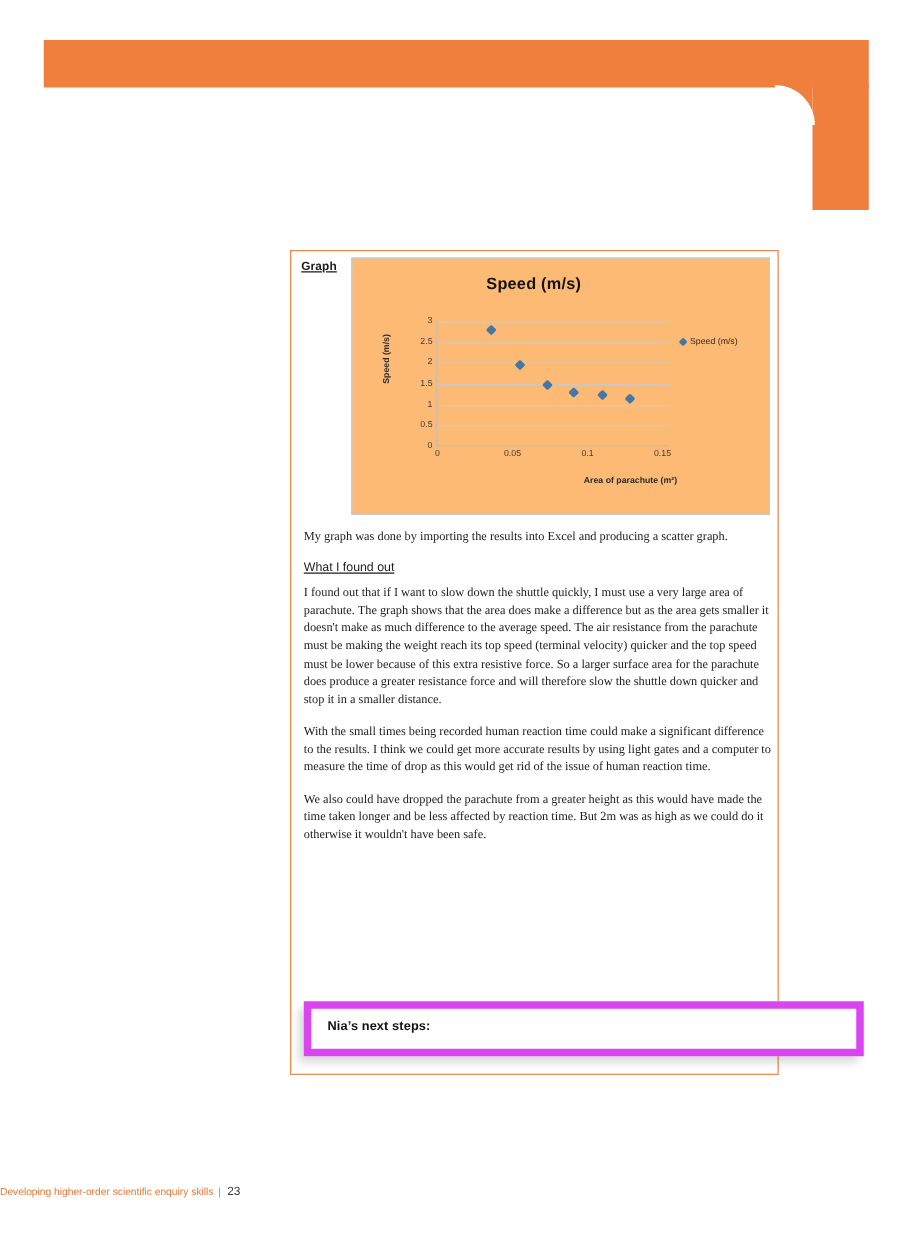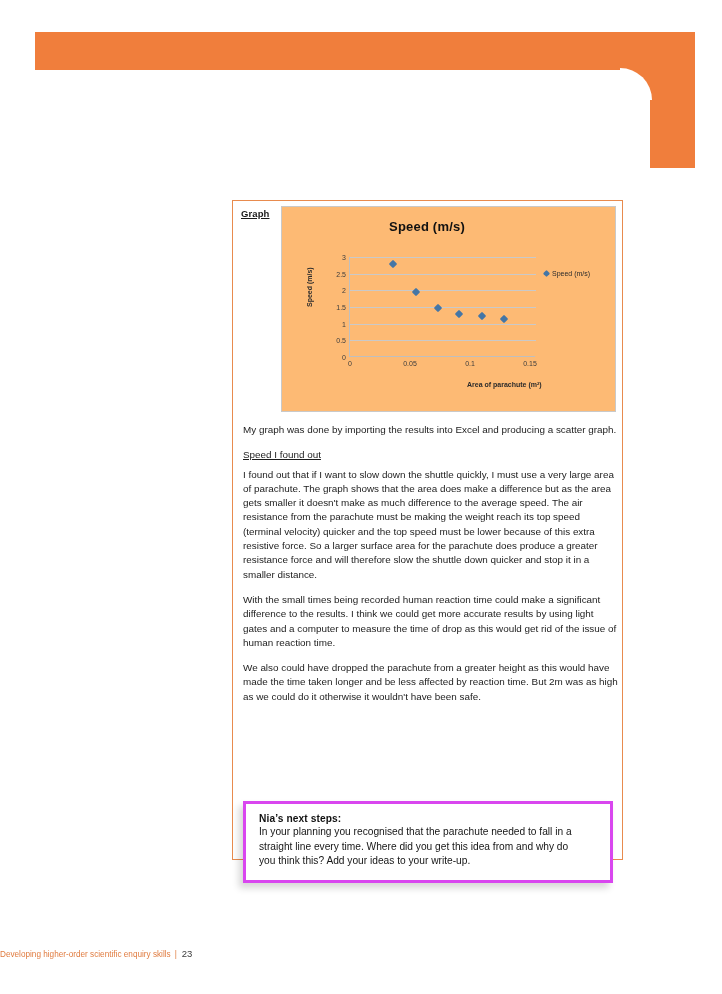--- a/index.html
+++ b/index.html
@@ -93,31 +93,32 @@
     width:5px;height:5px;background:#4476A6;
     transform:rotate(45deg);border-radius:1px;flex:0 0 auto;
   }
 
   
   #body-text{position:absolute;left:243px;top:423px;width:376px;}
   #body-text p{
     margin:0 0 11px 0;
     font-size:9.9px;line-height:14.3px;color:#1c1c1c;
     text-align:left;
+    font-family:Liberation Serif, serif;
   }
   .section-head{
     font-size:9.9px;line-height:14.3px;color:#1c1c1c;
     text-decoration:underline;margin:0 0 5px 0;
   }
 
   
   #nia-box{
-    position:absolute;left:243px;top:801px;width:370px;
+    position:absolute;left:243px;top:801px;width:448px;
     box-sizing:border-box;
-    border:3px solid #d946ef;
+    border:6px solid #d946ef;
     background:#ffffff;
     padding:9px 26px 11px 13px;
     box-shadow:-4px 5px 7px rgba(0,0,0,.16);
   }
   #nia-box .nia-title{
     font-size:10.2px;font-weight:bold;color:#111;margin:0 0 1px 0;
     letter-spacing:.1px;
   }
   #nia-box .nia-body{
     font-size:10.2px;line-height:14.6px;color:#151515;margin:0;
@@ -182,26 +183,25 @@
 
     <div class="legend">
       <span class="legend-marker"></span>
       <span>Speed (m/s)</span>
     </div>
   </div>
 </div>
 
 <div id="body-text">
   <p>My graph was done by importing the results into Excel and producing a scatter graph.</p>
-  <div class="section-head">Speed I found out</div>
+  <div class="section-head">What I found out</div>
   <p>I found out that if I want to slow down the shuttle quickly, I must use a very large area of parachute. The graph shows that the area does make a difference but as the area gets smaller it doesn't make as much difference to the average speed. The air resistance from the parachute must be making the weight reach its top speed (terminal velocity) quicker and the top speed must be lower because of this extra resistive force. So a larger surface area for the parachute does produce a greater resistance force and will therefore slow the shuttle down quicker and stop it in a smaller distance.</p>
   <p>With the small times being recorded human reaction time could make a significant difference to the results. I think we could get more accurate results by using light gates and a computer to measure the time of drop as this would get rid of the issue of human reaction time.</p>
   <p>We also could have dropped the parachute from a greater height as this would have made the time taken longer and be less affected by reaction time. But 2m was as high as we could do it otherwise it wouldn't have been safe.</p>
 </div>
 
 <div id="nia-box">
   <div class="nia-title">Nia’s next steps:</div>
-  <div class="nia-body">In your planning you recognised that the parachute needed to fall in a straight line every time. Where did you get this idea from and why do you think this? Add your ideas to your write-up.</div>
 </div>
 
 <div id="footer">
   <span>Developing higher-order scientific enquiry skills</span><span class="sep">|</span><span class="pagenum">23</span>
 </div>
 
 </body></html>

